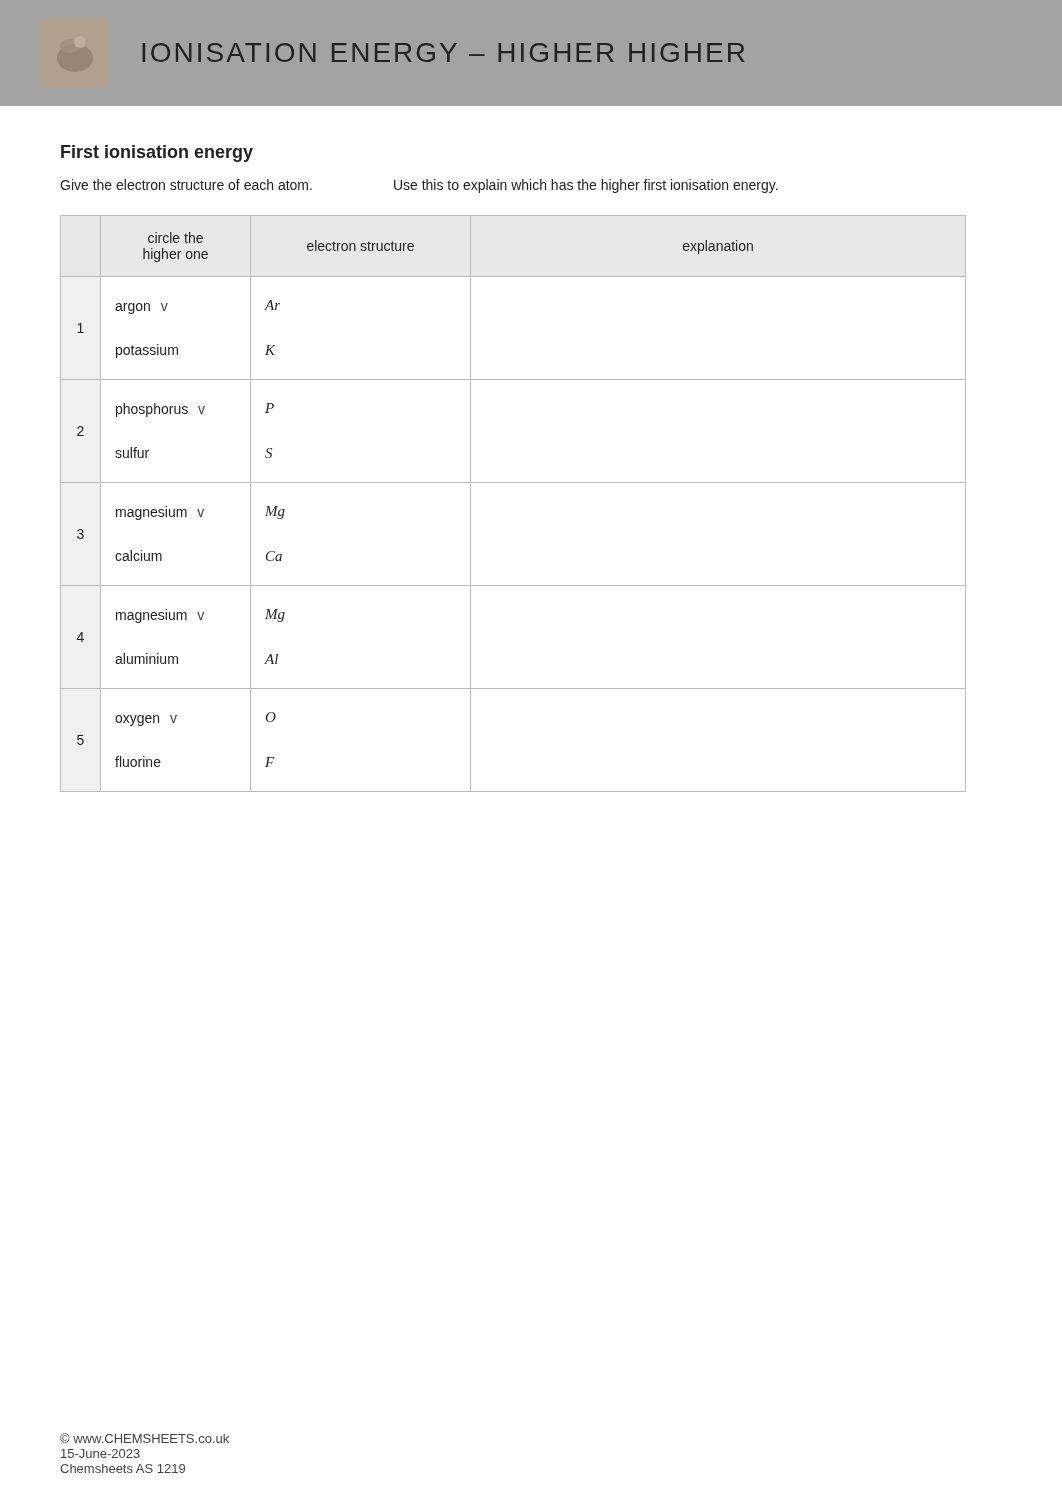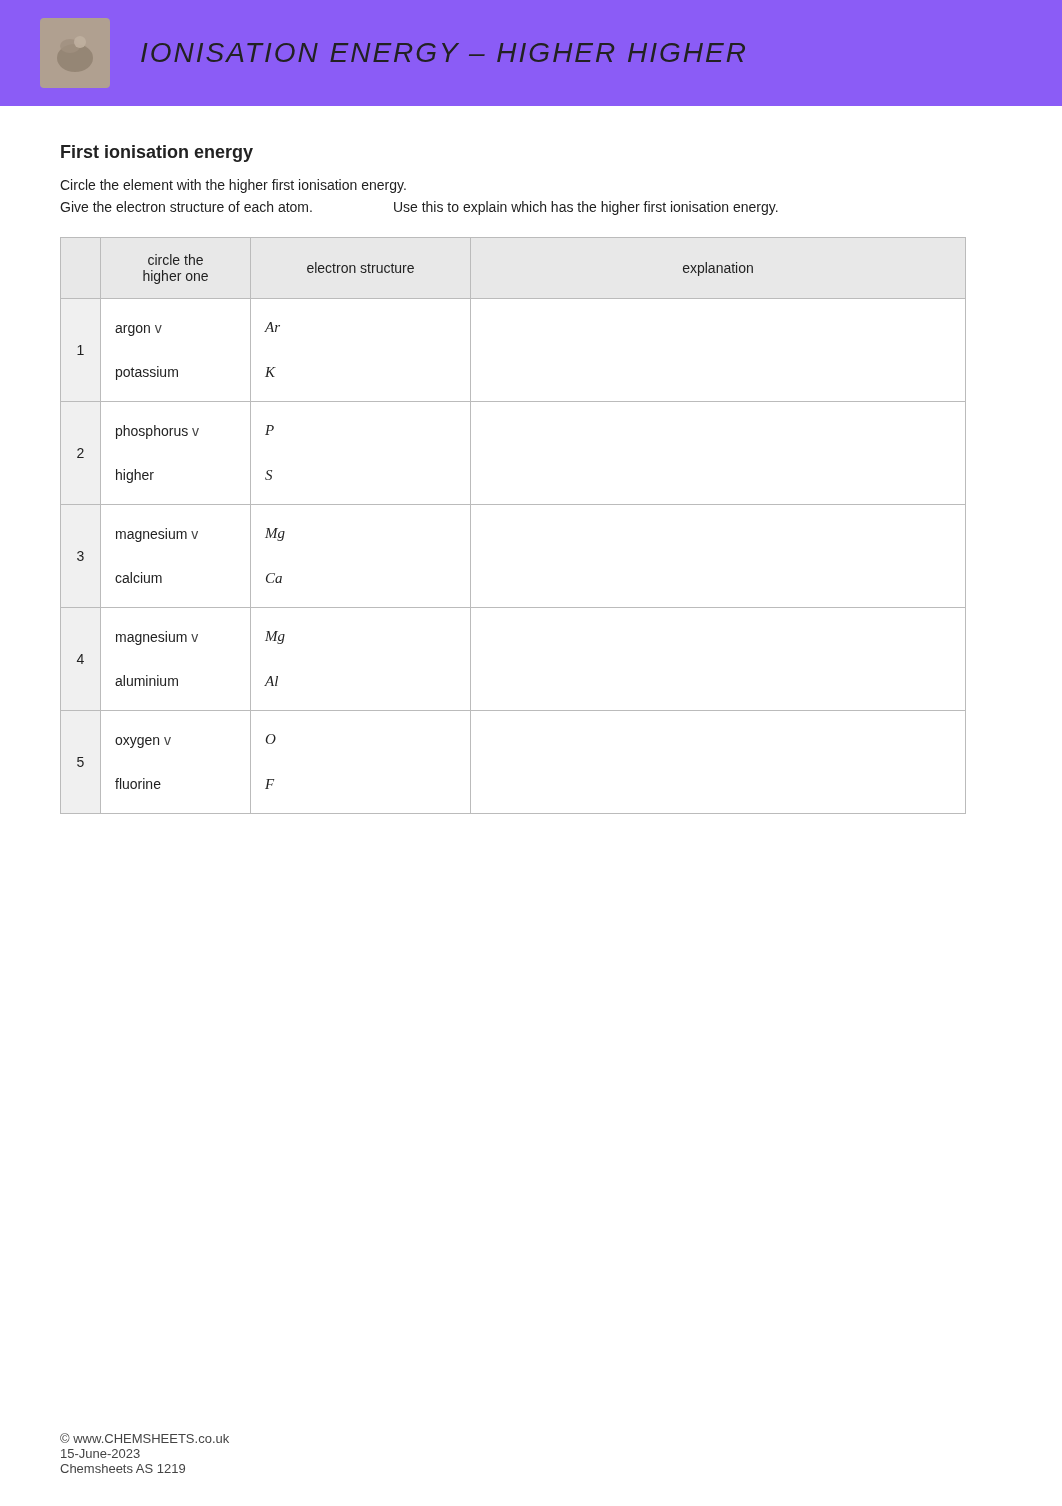--- a/index.html
+++ b/index.html
@@ -7,27 +7,26 @@
       font-family: Georgia, 'Times New Roman', serif;
       background: #fff;
       color: #222;
       width: 1062px;
       min-height: 1506px;
       position: relative;
     }
 
     
     .header {
-      background: #8b5cf6;
+      background: #a3a3a3;
       display: flex;
       align-items: center;
       padding: 18px 40px;
       margin-bottom: 36px;
       position: relative;
-      font-style: italic;
     }
     .header-icon {
       width: 70px;
       height: 70px;
       background: #b0a090;
       border-radius: 4px;
       margin-right: 30px;
       display: flex;
       align-items: center;
       justify-content: center;
@@ -119,20 +118,21 @@
     .element-pair {
       display: flex;
       flex-direction: column;
       gap: 28px;
       padding: 10px 0;
     }
 
     .element-item {
       display: flex;
       align-items: center;
+      gap: 6px;
       font-size: 14px;
       font-family: Arial, sans-serif;
     }
 
     .element-name {
       font-size: 14px;
     }
 
     .v-mark {
       font-size: 14px;
@@ -182,21 +182,20 @@
       <circle cx="30" cy="14" r="6" fill="#c0b0a0" opacity="0.9"></circle>
     </svg>
   </div>
   <h1 class="header-title">IONISATION ENERGY – HIGHER HIGHER</h1>
 </div>
 
 <div class="main">
 
   <div class="section-title">First ionisation energy</div>
 
-  <div class="instructions">Circle the element with the higher first ionisation energy.</div>
 
   <div class="instructions-row2">
     <span>Give the electron structure of each atom.</span>
     <span>Use this to explain which has the higher first ionisation energy.</span>
   </div>
 
   <table class="exercise-table">
     <thead>
       <tr>
         <th class="row-num"></th>
@@ -231,21 +230,21 @@
         </tr>
         <tr>
           <td class="row-num">2</td>
           <td class="col-circle">
             <div class="element-pair">
               <div class="element-item">
                 <span class="element-name">phosphorus</span>
                 <span class="v-mark">&nbsp;v</span>
               </div>
               <div class="element-item">
-                <span class="element-name">higher</span>
+                <span class="element-name">sulfur</span>
               </div>
             </div>
           </td>
           <td class="col-electron">
             <div class="electron-pair">
               <div class="electron-symbol">P</div>
               <div class="electron-symbol">S</div>
             </div>
           </td>
           <td class="col-explanation explanation-cell">&nbsp;</td>

